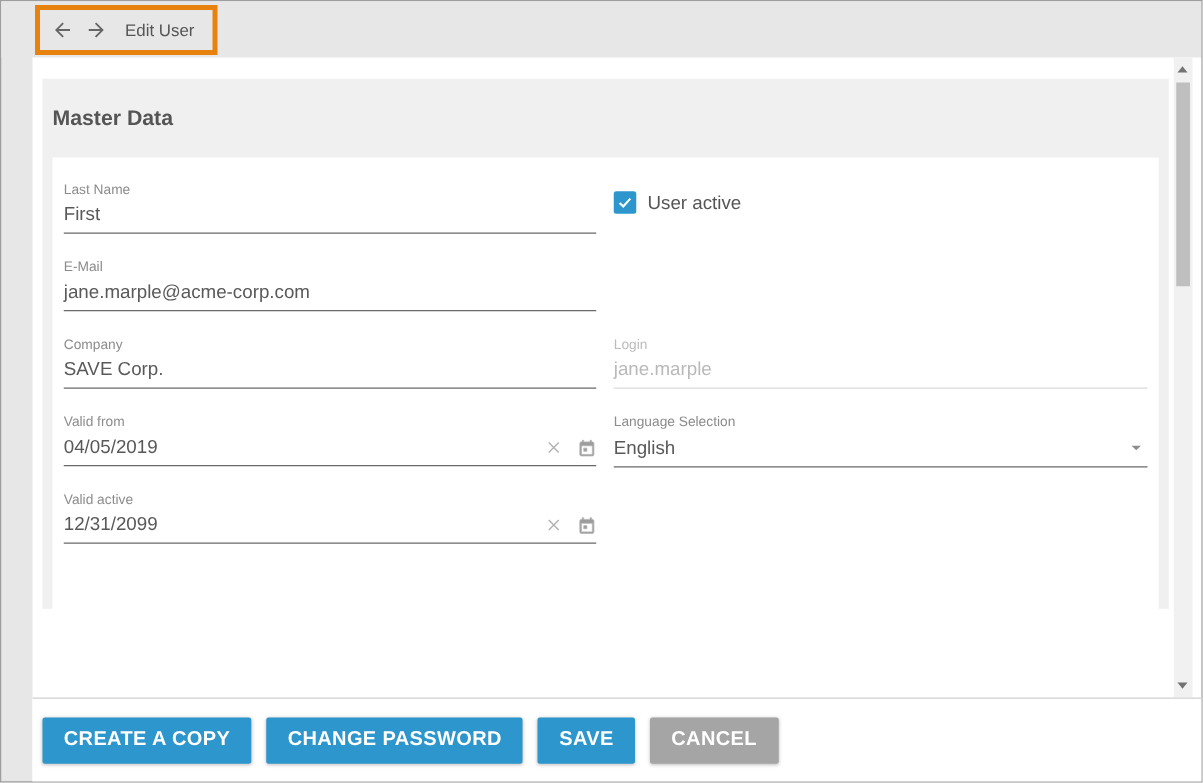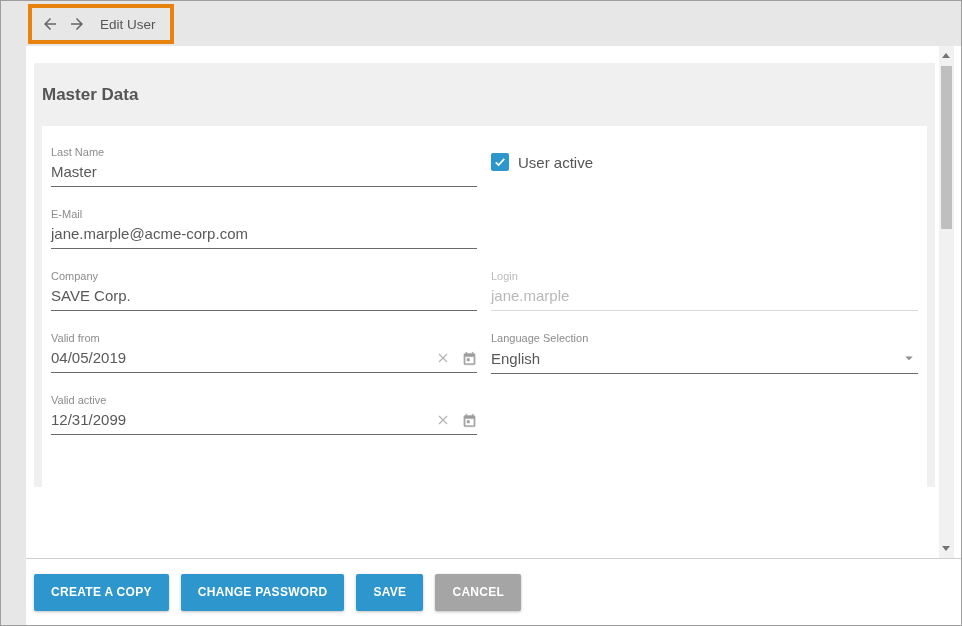--- a/index.html
+++ b/index.html
@@ -111,21 +111,21 @@
   .footer{
     position:absolute;left:0;right:0;top:512px;bottom:0;
     background:#fff;border-top:1px solid #cfcfcf;
     display:flex;align-items:center;
     padding:0 8px;box-sizing:border-box;
   }
   .btn{
     height:37px;border:none;border-radius:2px;
     background:var(--accent-blue,#2d96cc);color:#fff;
     font-family:"Liberation Sans", sans-serif;
-    font-size:12px;font-weight:700;letter-spacing:.3px;
+    font-size:16px;font-weight:700;letter-spacing:.3px;
     padding:0 17px;cursor:pointer;
     box-shadow:0 1px 3px rgba(0,0,0,.25);
     white-space:nowrap;
   }
   .btn.gray{background:var(--cancel-gray,#a5a5a5);}
   .btn.push-right{margin-left:auto;}
   .btn + .btn{margin-left:12px;}
 </style>
 </head>
 <body>
@@ -153,21 +153,21 @@
     <div class="panel">
       <div class="panel-title">Master Data</div>
 
       <div class="card">
         <div class="form-grid">
 
 
           <div class="field">
             <div class="field-label">Last Name</div>
             <div class="field-value">
-              <span>Master</span>
+              <span>First</span>
             </div>
           </div>
 
           <div class="field">
             <div class="field-label">E-Mail</div>
             <div class="field-value">
               <span>jane.marple@acme-corp.com</span>
             </div>
           </div>
 

